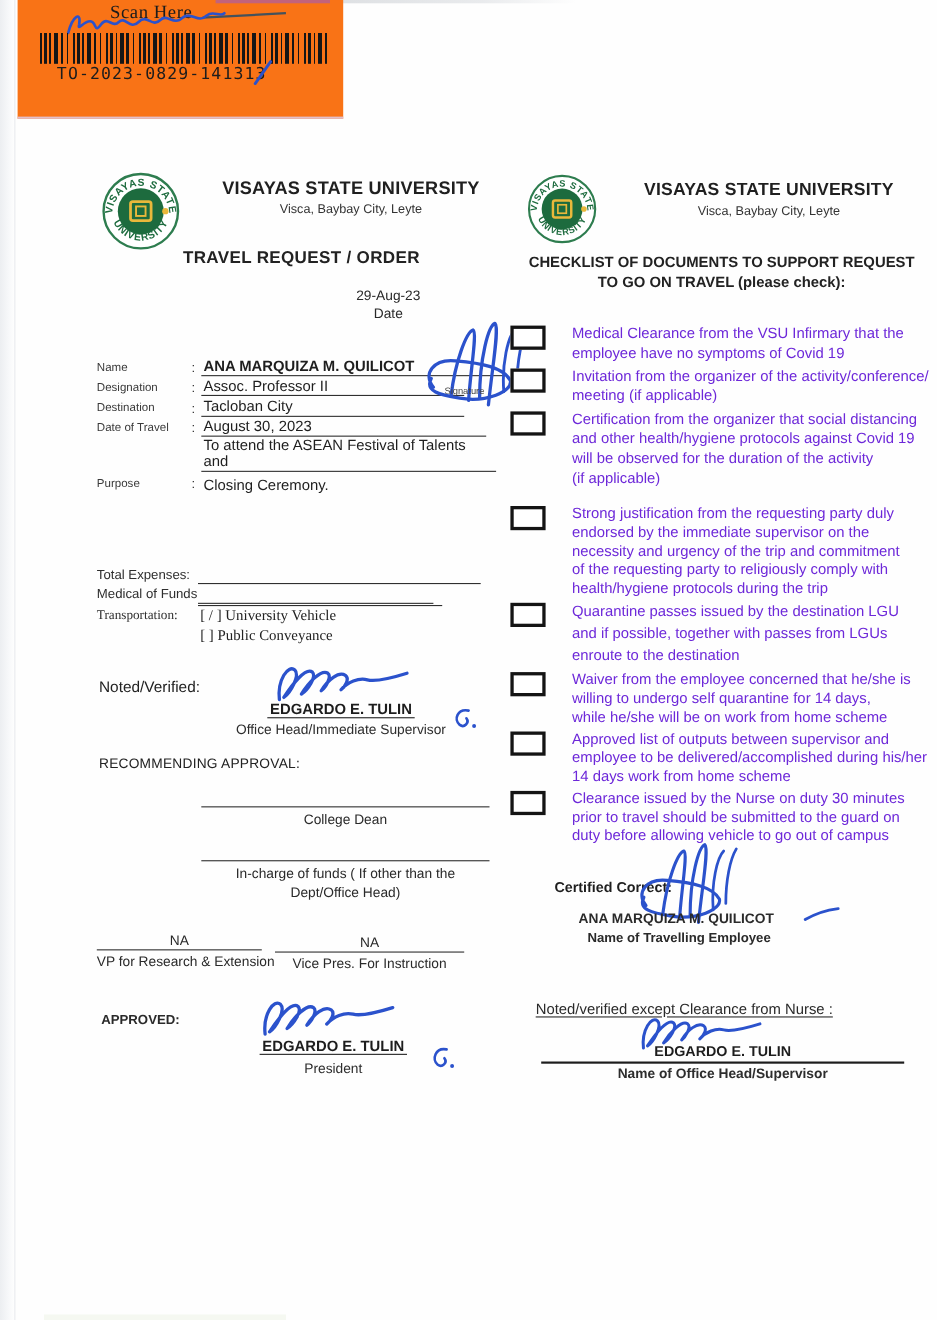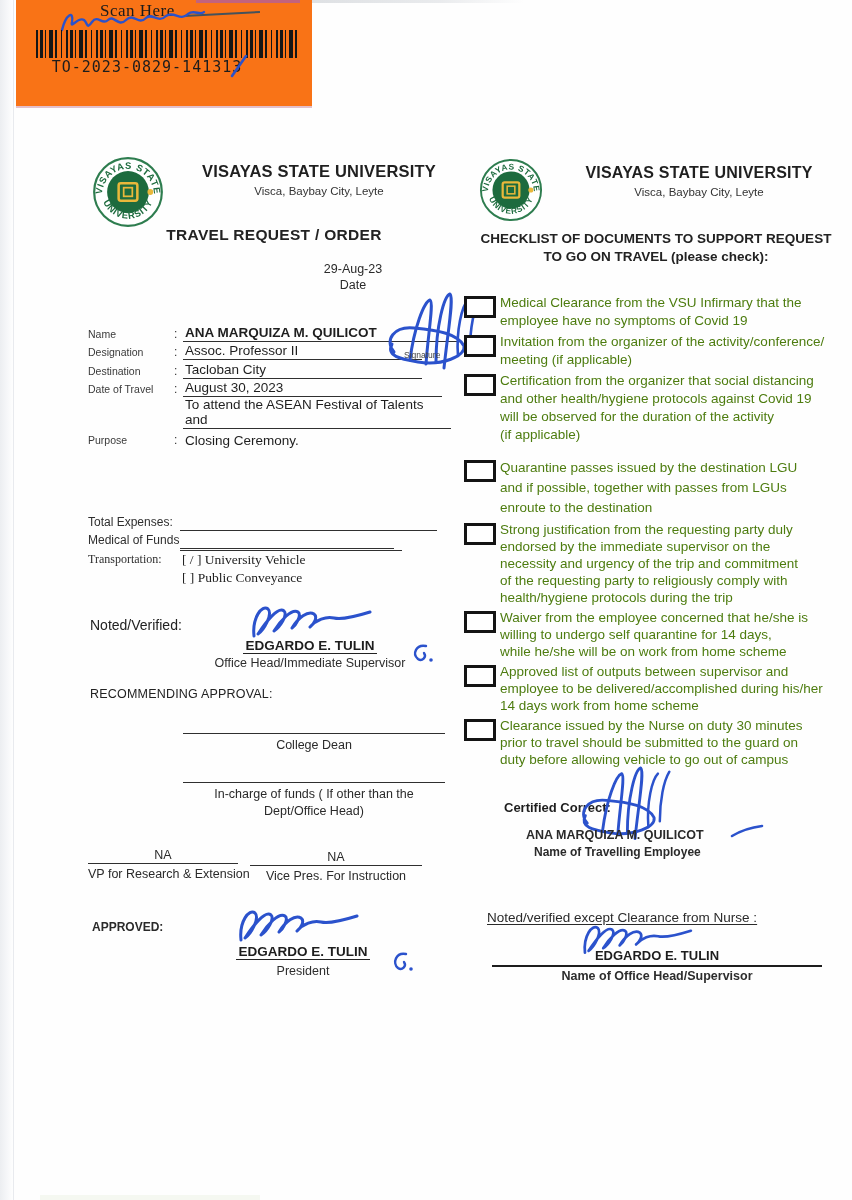--- a/index.html
+++ b/index.html
@@ -73,21 +73,21 @@
   .sig-role{font-size:12.5px;color:#2d2d2d;margin-top:2px;}
   .rule{border-top:1.6px solid #2f2f2f;}
   .center-txt{text-align:center;font-size:12.5px;color:#2a2a2a;white-space:pre-line;line-height:17px;}
   .na-col{position:absolute;text-align:center;font-size:12.5px;}
   .na-line{border-top:1.6px solid #2f2f2f;margin-top:1px;}
   .na-lab{font-size:12.5px;margin-top:3px;white-space:nowrap;}
   
   .ck-wrap{width:100%;}
   .ck-item{display:flex;gap:4px;margin-bottom:3px;}
   .ck-box{width:26px;height:16px;border:3px solid #141414;flex:none;margin-top:2px;background:#fff;}
-  .ck-txt{font-size:13.5px;line-height:18px;color:#4d7c0f;white-space:pre-line;}
+  .ck-txt{font-size:13.5px;line-height:18px;color:#6d28d9;white-space:pre-line;margin-left:20px;}
   .ck-item.sp-after{margin-bottom:14px;}
   .ck-item.lh20 .ck-txt{line-height:20px;}
   .ck-item.lh17 .ck-txt{line-height:17px;}
   .cert-head{font-size:13px;font-weight:700;color:#1e1e1e;}
   .thick-rule{border-top:2.5px solid #1d1d1d;}
   .underlined{text-decoration:underline;text-underline-offset:2px;}
 </style>
 </head>
 <body>
 
@@ -291,33 +291,33 @@
         <div class="ck-txt">Invitation from the organizer of the activity/conference/
 meeting (if applicable)</div>
       </div>
       <div class="ck-item sp-after">
         <span class="ck-box"></span>
         <div class="ck-txt">Certification from the organizer that social distancing
 and other health/hygiene protocols against Covid 19
 will be observed for the duration of the activity
  (if applicable)</div>
       </div>
-      <div class="ck-item lh20">
-        <span class="ck-box"></span>
-        <div class="ck-txt">Quarantine passes issued by the destination LGU
-and if possible, together with passes from LGUs
-enroute to the destination</div>
-      </div>
       <div class="ck-item lh17">
         <span class="ck-box"></span>
         <div class="ck-txt">Strong justification from the requesting party duly
 endorsed by the immediate supervisor on the
 necessity and urgency of the trip and commitment
 of the requesting party to religiously comply with
 health/hygiene protocols during the trip</div>
+      </div>
+      <div class="ck-item lh20">
+        <span class="ck-box"></span>
+        <div class="ck-txt">Quarantine passes issued by the destination LGU
+and if possible, together with passes from LGUs
+enroute to the destination</div>
       </div>
       <div class="ck-item lh17">
         <span class="ck-box"></span>
         <div class="ck-txt">Waiver from the employee concerned that he/she is
 willing to undergo self quarantine for 14 days,
 while he/she will be on work from home scheme</div>
       </div>
       <div class="ck-item lh17">
         <span class="ck-box"></span>
         <div class="ck-txt">Approved list of outputs between supervisor and

